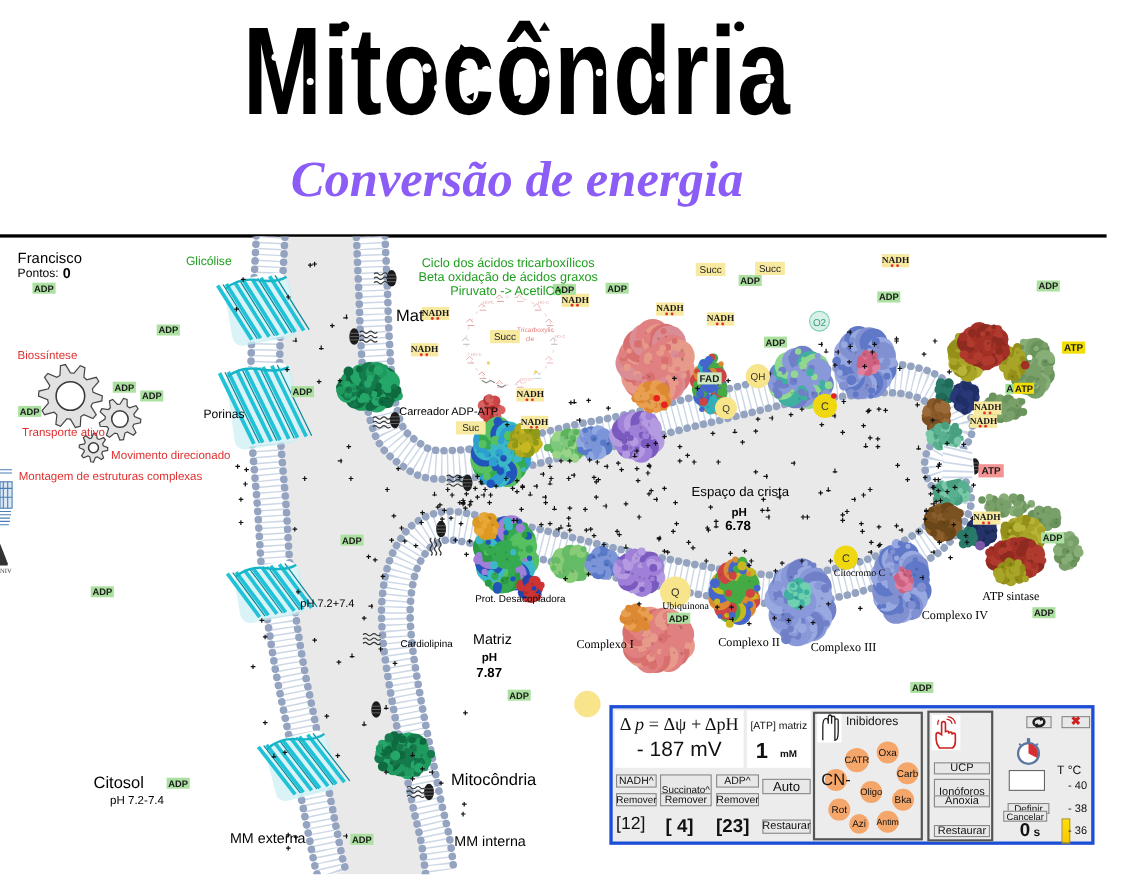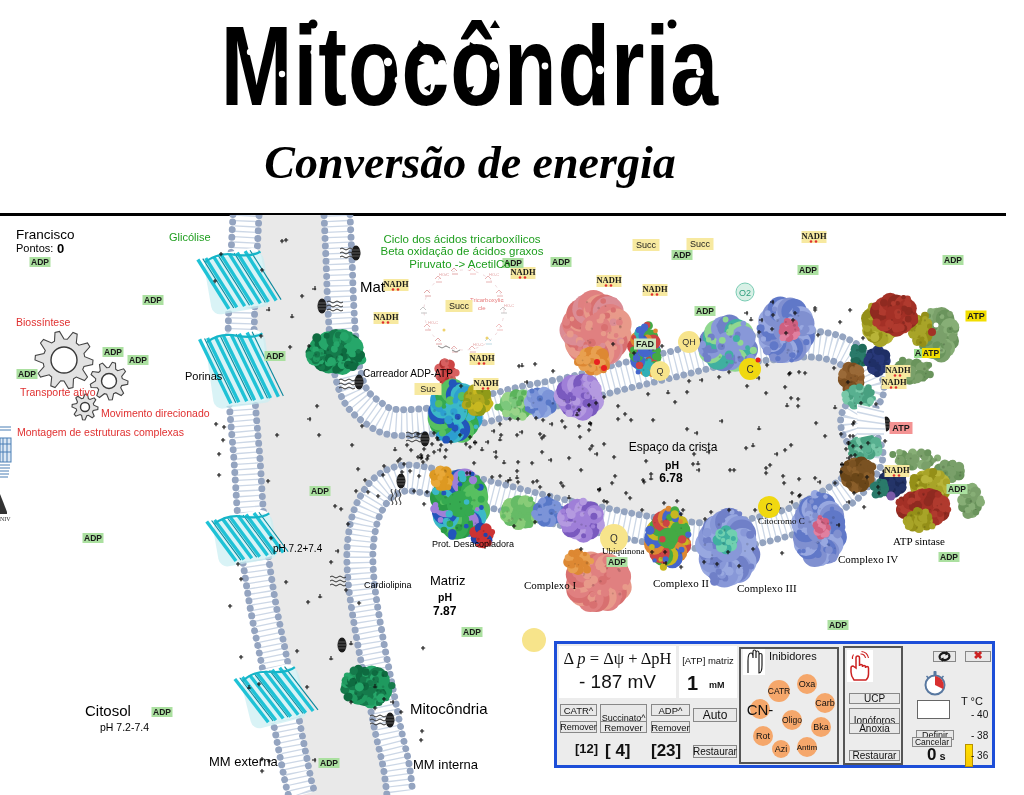--- a/index.html
+++ b/index.html
@@ -1,17 +1,17 @@
 <!DOCTYPE html>
 <html><head><meta charset="utf-8"><style>
 html,body{margin:0;padding:0;width:1024px;height:795px;background:#fff;overflow:hidden}
 body{font-family:"Liberation Sans",sans-serif;position:relative}
 </style></head><body>
 <div style="position:absolute;left:0;top:1px;width:940px;text-align:center;font-size:86px;font-weight:bold;letter-spacing:1px;color:#000;transform:scaleY(1.32);transform-origin:top">Mitocôndria</div>
-<div style="position:absolute;left:0;top:136px;width:940px;text-align:center;font-size:46px;font-weight:bold;font-style:italic;font-family:'Liberation Serif',serif;color:#000000">Conversão de energia</div>
+<div style="position:absolute;left:0;top:136px;width:940px;text-align:center;font-size:46px;font-weight:bold;font-style:italic;font-family:'Liberation Serif',serif;color:#8b5cf6">Conversão de energia</div>
 <div style="position:absolute;left:0;top:213px;width:1006px;height:3px;background:#000"></div>
 <svg width="1024" height="580" viewBox="0 215 1024 580" style="position:absolute;left:0;top:215px">
 <path d="M246.0,215.0L245.7,220.1L245.4,226.6L245.0,234.4L244.5,243.1L244.1,252.5L243.6,262.3L243.1,272.2L242.7,282.0L242.3,291.3L242.0,300.0L241.7,308.2L241.5,316.3L241.3,324.4L241.0,332.4L240.9,340.3L240.8,348.2L240.7,356.2L240.7,364.1L240.8,372.0L241.0,380.0L241.3,388.0L241.8,396.2L242.3,404.3L242.9,412.5L243.6,420.6L244.3,428.7L245.1,436.7L245.8,444.6L246.4,452.4L247.0,460.0L247.5,467.4L248.0,474.6L248.4,481.7L248.8,488.7L249.2,495.6L249.7,502.5L250.2,509.3L250.7,516.2L251.3,523.0L252.0,530.0L252.8,537.0L253.6,544.2L254.6,551.3L255.5,558.5L256.6,565.6L257.6,572.7L258.7,579.7L259.8,586.6L260.9,593.4L262.0,600.0L263.1,606.4L264.2,612.5L265.4,618.4L266.6,624.2L267.8,630.0L269.0,635.8L270.2,641.6L271.4,647.5L272.7,653.6L274.0,660.0L275.3,666.7L276.7,673.7L278.2,680.9L279.6,688.2L281.1,695.6L282.6,703.0L284.0,710.2L285.4,717.1L286.8,723.8L288.0,730.0L289.2,736.0L290.4,741.8L291.5,747.6L292.6,753.1L293.6,758.4L294.6,763.5L295.6,768.2L296.4,772.6L297.3,776.5L298.0,780.0L298.7,783.0L299.2,785.5L299.8,787.5L300.2,789.2L300.6,790.6L301.0,791.8L301.3,792.7L301.6,793.5L301.8,794.3L302.0,795.0L400.0,795.0L400.0,795.0L399.8,793.2L399.5,791.0L399.2,788.4L398.9,785.4L398.5,782.2L398.1,778.8L397.6,775.3L397.1,771.8L396.6,768.3L396.0,765.0L395.4,761.7L394.7,758.4L393.9,755.0L393.1,751.6L392.2,748.1L391.4,744.6L390.5,741.0L389.7,737.4L388.8,733.7L388.0,730.0L387.2,726.2L386.4,722.3L385.6,718.4L384.8,714.4L384.0,710.3L383.2,706.2L382.4,702.2L381.6,698.1L380.8,694.0L380.0,690.0L379.2,686.0L378.4,682.0L377.6,678.0L376.8,674.0L375.9,670.0L375.1,666.0L374.3,662.0L373.5,658.0L372.8,654.0L372.0,650.0L371.2,646.0L370.5,641.8L369.7,637.7L369.0,633.5L368.2,629.4L367.5,625.3L366.8,621.3L366.2,617.4L365.6,613.6L365.0,610.0L364.5,606.6L364.0,603.4L363.5,600.3L363.0,597.3L362.6,594.4L362.2,591.5L361.9,588.7L361.6,585.8L361.3,583.0L361.0,580.0L360.8,577.0L360.5,574.0L360.3,570.9L360.1,567.9L360.0,564.9L359.9,561.9L359.8,558.9L359.8,555.9L359.9,552.9L360.0,550.0L360.2,547.1L360.4,544.1L360.7,541.2L361.0,538.3L361.4,535.4L361.9,532.5L362.3,529.7L362.9,527.1L363.4,524.5L364.0,522.0L364.6,519.7L365.3,517.4L365.9,515.3L366.7,513.2L367.4,511.2L368.2,509.3L369.1,507.5L370.0,505.6L371.0,503.8L372.0,502.0L373.1,500.2L374.2,498.4L375.3,496.7L376.5,494.9L377.8,493.2L379.1,491.6L380.4,490.1L381.9,488.6L383.4,487.3L385.0,486.0L386.7,484.8L388.5,483.7L390.3,482.7L392.3,481.7L394.2,480.8L396.3,480.0L398.4,479.3L400.6,478.8L402.8,478.3L405.0,478.0L407.3,477.8L409.8,477.9L412.3,478.0L414.9,478.3L417.5,478.7L420.1,479.1L422.7,479.6L425.2,480.1L427.7,480.6L430.0,481.0L432.2,481.4L434.2,481.9L436.1,482.3L437.9,482.8L439.7,483.3L441.5,483.8L443.4,484.4L445.4,484.9L447.6,485.5L450.0,486.0L452.6,486.5L455.2,487.1L457.9,487.6L460.8,488.1L463.8,488.7L466.8,489.3L469.9,489.9L473.2,490.5L476.6,491.2L480.0,492.0L483.6,492.8L487.4,493.7L491.3,494.7L495.3,495.7L499.4,496.8L503.5,497.8L507.7,498.9L511.8,499.9L516.0,501.0L520.0,502.0L524.0,503.0L528.0,504.0L532.0,505.1L536.0,506.1L540.0,507.1L544.0,508.1L548.0,509.1L552.0,510.1L556.0,511.1L560.0,512.0L564.0,512.9L568.0,513.7L572.0,514.5L576.0,515.3L580.0,516.1L584.0,516.9L588.0,517.7L592.0,518.4L596.0,519.2L600.0,520.0L604.0,520.8L608.0,521.6L612.0,522.5L616.0,523.3L620.0,524.1L624.0,524.9L628.0,525.7L632.0,526.5L636.0,527.3L640.0,528.0L644.0,528.7L648.0,529.4L652.0,530.1L656.0,530.7L660.0,531.4L664.0,532.0L668.0,532.6L672.0,533.1L676.0,533.6L680.0,534.0L684.0,534.4L688.0,534.8L692.0,535.1L696.0,535.5L700.0,535.8L704.0,536.0L708.0,536.1L712.0,536.2L716.0,536.1L720.0,536.0L724.0,535.8L728.0,535.4L732.0,535.0L736.0,534.5L740.0,533.9L744.0,533.2L748.0,532.5L752.0,531.7L756.0,530.9L760.0,530.0L764.0,529.1L768.0,528.1L772.1,527.1L776.1,526.1L780.1,524.9L784.1,523.7L788.1,522.5L792.1,521.1L796.1,519.6L800.0,518.0L804.0,516.2L808.1,514.2L812.3,512.0L816.5,509.8L820.6,507.4L824.6,505.1L828.4,502.8L832.0,500.7L835.2,498.7L838.0,497.0L840.4,495.5L842.4,494.2L844.0,493.1L845.4,492.1L846.6,491.2L847.7,490.3L848.7,489.4L849.7,488.4L850.8,487.3L852.0,486.0L853.3,484.6L854.6,483.1L855.9,481.5L857.2,479.9L858.5,478.2L859.7,476.5L860.9,474.8L862.0,473.2L863.1,471.5L864.0,470.0L864.9,468.5L865.7,467.1L866.6,465.6L867.3,464.2L868.0,462.8L868.6,461.4L869.1,460.1L869.5,458.7L869.8,457.4L870.0,456.0L870.0,454.7L869.9,453.3L869.7,452.0L869.4,450.6L869.0,449.3L868.5,448.0L868.0,446.7L867.3,445.5L866.7,444.2L866.0,443.0L865.2,441.8L864.3,440.7L863.2,439.6L862.0,438.6L860.9,437.6L859.7,436.5L858.6,435.5L857.6,434.4L856.7,433.2L856.0,432.0L855.4,430.7L854.9,429.4L854.5,428.0L854.1,426.6L853.9,425.1L853.7,423.7L853.6,422.2L853.6,420.8L853.8,419.4L854.0,418.0L854.4,416.7L854.9,415.4L855.6,414.1L856.4,412.8L857.3,411.6L858.2,410.3L859.2,409.0L860.2,407.7L861.1,406.4L862.0,405.0L862.9,403.6L864.0,402.1L865.1,400.7L866.2,399.2L867.3,397.7L868.4,396.2L869.3,394.6L870.1,393.1L870.7,391.5L871.0,390.0L871.1,388.4L871.0,386.8L870.7,385.2L870.2,383.6L869.7,381.9L869.0,380.3L868.3,378.7L867.5,377.1L866.8,375.5L866.0,374.0L865.2,372.5L864.4,371.0L863.6,369.6L862.7,368.1L861.8,366.7L860.8,365.3L859.7,363.9L858.6,362.6L857.3,361.3L856.0,360.0L854.6,358.8L853.1,357.5L851.5,356.3L849.9,355.1L848.1,353.9L846.3,352.8L844.4,351.8L842.4,350.8L840.2,349.8L838.0,349.0L835.7,348.2L833.2,347.5L830.7,346.8L828.1,346.2L825.4,345.6L822.5,345.1L819.6,344.7L816.5,344.4L813.3,344.1L810.0,344.0L806.5,344.0L802.9,344.0L799.2,344.2L795.3,344.5L791.4,344.8L787.3,345.2L783.1,345.6L778.8,346.1L774.5,346.5L770.0,347.0L765.4,347.5L760.6,347.9L755.7,348.4L750.7,348.9L745.6,349.4L740.5,350.0L735.3,350.7L730.2,351.4L725.0,352.1L720.0,353.0L715.0,354.0L710.0,355.0L705.0,356.2L700.0,357.4L695.0,358.6L690.0,359.9L685.0,361.2L680.0,362.5L675.0,363.8L670.0,365.0L665.0,366.2L660.0,367.4L655.0,368.6L650.0,369.8L645.0,370.9L640.0,372.1L635.0,373.3L630.0,374.5L625.0,375.8L620.0,377.0L615.0,378.3L610.0,379.6L605.0,380.9L600.0,382.3L595.0,383.6L590.0,385.0L585.0,386.3L580.0,387.6L575.0,388.8L570.0,390.0L565.0,391.1L560.0,392.1L555.0,393.1L550.0,394.1L545.0,395.0L540.0,395.9L535.0,396.9L530.0,397.9L525.0,398.9L520.0,400.0L515.0,401.2L509.8,402.5L504.7,403.8L499.5,405.2L494.4,406.6L489.3,408.0L484.3,409.4L479.4,410.7L474.6,411.9L470.0,413.0L465.6,414.0L461.3,415.0L457.2,416.0L453.2,416.9L449.2,417.8L445.4,418.5L441.5,419.3L437.7,419.9L433.9,420.5L430.0,421.0L426.0,421.4L422.0,421.8L417.9,422.2L413.8,422.4L409.8,422.6L405.8,422.7L402.0,422.7L398.4,422.6L395.1,422.4L392.0,422.0L389.2,421.5L386.8,420.8L384.5,419.9L382.5,419.0L380.6,417.9L378.8,416.8L377.1,415.6L375.4,414.4L373.7,413.2L372.0,412.0L370.3,410.8L368.6,409.6L366.9,408.3L365.3,407.0L363.8,405.6L362.3,404.2L360.8,402.8L359.5,401.2L358.2,399.7L357.0,398.0L355.9,396.3L354.9,394.5L354.0,392.7L353.2,390.8L352.4,388.9L351.6,386.9L351.0,384.8L350.3,382.6L349.6,380.4L349.0,378.0L348.4,375.6L347.8,373.1L347.2,370.6L346.7,368.0L346.2,365.2L345.7,362.4L345.3,359.5L344.8,356.5L344.4,353.3L344.0,350.0L343.6,346.5L343.3,342.9L342.9,339.2L342.6,335.3L342.3,331.4L342.0,327.3L341.8,323.1L341.5,318.8L341.3,314.5L341.0,310.0L340.8,305.4L340.5,300.6L340.3,295.6L340.1,290.5L339.9,285.3L339.8,280.1L339.6,274.9L339.4,269.8L339.2,264.8L339.0,260.0L338.8,255.1L338.6,250.0L338.3,244.7L338.1,239.5L337.9,234.4L337.7,229.5L337.5,225.0L337.3,221.0L337.1,217.7L337.0,215.0L246.0,215.0Z" fill="#e9e9e9"></path>
 <path d="M246.0,215.0L245.7,220.1L245.4,226.6L245.0,234.4L244.5,243.1L244.1,252.5L243.6,262.3L243.1,272.2L242.7,282.0L242.3,291.3L242.0,300.0L241.7,308.2L241.5,316.3L241.3,324.4L241.0,332.4L240.9,340.3L240.8,348.2L240.7,356.2L240.7,364.1L240.8,372.0L241.0,380.0L241.3,388.0L241.8,396.2L242.3,404.3L242.9,412.5L243.6,420.6L244.3,428.7L245.1,436.7L245.8,444.6L246.4,452.4L247.0,460.0L247.5,467.4L248.0,474.6L248.4,481.7L248.8,488.7L249.2,495.6L249.7,502.5L250.2,509.3L250.7,516.2L251.3,523.0L252.0,530.0L252.8,537.0L253.6,544.2L254.6,551.3L255.5,558.5L256.6,565.6L257.6,572.7L258.7,579.7L259.8,586.6L260.9,593.4L262.0,600.0L263.1,606.4L264.2,612.5L265.4,618.4L266.6,624.2L267.8,630.0L269.0,635.8L270.2,641.6L271.4,647.5L272.7,653.6L274.0,660.0L275.3,666.7L276.7,673.7L278.2,680.9L279.6,688.2L281.1,695.6L282.6,703.0L284.0,710.2L285.4,717.1L286.8,723.8L288.0,730.0L289.2,736.0L290.4,741.8L291.5,747.6L292.6,753.1L293.6,758.4L294.6,763.5L295.6,768.2L296.4,772.6L297.3,776.5L298.0,780.0L298.7,783.0L299.2,785.5L299.8,787.5L300.2,789.2L300.6,790.6L301.0,791.8L301.3,792.7L301.6,793.5L301.8,794.3L302.0,795.0" fill="none" stroke="#ffffff" stroke-width="28"></path>
     <path d="M246.0,215.0L245.7,220.1L245.4,226.6L245.0,234.4L244.5,243.1L244.1,252.5L243.6,262.3L243.1,272.2L242.7,282.0L242.3,291.3L242.0,300.0L241.7,308.2L241.5,316.3L241.3,324.4L241.0,332.4L240.9,340.3L240.8,348.2L240.7,356.2L240.7,364.1L240.8,372.0L241.0,380.0L241.3,388.0L241.8,396.2L242.3,404.3L242.9,412.5L243.6,420.6L244.3,428.7L245.1,436.7L245.8,444.6L246.4,452.4L247.0,460.0L247.5,467.4L248.0,474.6L248.4,481.7L248.8,488.7L249.2,495.6L249.7,502.5L250.2,509.3L250.7,516.2L251.3,523.0L252.0,530.0L252.8,537.0L253.6,544.2L254.6,551.3L255.5,558.5L256.6,565.6L257.6,572.7L258.7,579.7L259.8,586.6L260.9,593.4L262.0,600.0L263.1,606.4L264.2,612.5L265.4,618.4L266.6,624.2L267.8,630.0L269.0,635.8L270.2,641.6L271.4,647.5L272.7,653.6L274.0,660.0L275.3,666.7L276.7,673.7L278.2,680.9L279.6,688.2L281.1,695.6L282.6,703.0L284.0,710.2L285.4,717.1L286.8,723.8L288.0,730.0L289.2,736.0L290.4,741.8L291.5,747.6L292.6,753.1L293.6,758.4L294.6,763.5L295.6,768.2L296.4,772.6L297.3,776.5L298.0,780.0L298.7,783.0L299.2,785.5L299.8,787.5L300.2,789.2L300.6,790.6L301.0,791.8L301.3,792.7L301.6,793.5L301.8,794.3L302.0,795.0" fill="none" stroke="#ccd7e6" stroke-width="22" stroke-dasharray="1.3 4.1"></path>
     <path d="M233.0,214.4L232.8,219.4L232.4,226.0L232.0,233.7L231.6,242.4L231.1,251.8L230.6,261.6L230.1,271.6L229.7,281.4L229.3,290.8L229.0,299.6L228.8,307.8L228.5,315.9L228.3,324.0L228.1,332.0L227.9,340.1L227.8,348.1L227.7,356.1L227.7,364.2L227.8,372.3L228.0,380.4L228.3,388.7L228.8,397.0L229.4,405.2L230.0,413.5L230.7,421.7L231.4,429.9L232.1,437.9L232.8,445.8L233.5,453.5L234.0,461.0L234.5,468.3L235.0,475.5L235.4,482.5L235.9,489.5L236.3,496.4L236.7,503.3L237.2,510.3L237.7,517.2L238.4,524.3L239.1,531.4L239.9,538.5L240.7,545.8L241.7,553.0L242.7,560.3L243.7,567.5L244.8,574.7L245.9,581.7L247.0,588.7L248.1,595.5L249.2,602.2L250.3,608.7L251.5,614.9L252.6,620.9L253.8,626.8L255.0,632.7L256.2,638.4L257.5,644.3L258.7,650.2L260.0,656.3L261.3,662.6L262.6,669.2L264.0,676.2L265.4,683.4L266.9,690.8L268.4,698.2L269.8,705.5L271.3,712.7L272.7,719.7L274.0,726.3L275.3,732.5L276.4,738.5L277.6,744.4L278.7,750.1L279.8,755.6L280.9,761.0L281.9,766.0L282.8,770.8L283.7,775.2L284.5,779.2L285.3,782.7L286.0,785.9L286.6,788.5L287.2,790.8L287.7,792.7L288.2,794.3L288.6,795.7L288.9,796.7L289.2,797.5L289.3,798.0L289.5,798.6" fill="none" stroke="#94a4c0" stroke-width="6.9" stroke-dasharray="0.1 7.5" stroke-linecap="round"></path>
     <path d="M259.0,215.6L258.7,220.7L258.4,227.3L258.0,235.1L257.5,243.8L257.0,253.2L256.6,262.9L256.1,272.8L255.7,282.5L255.3,291.8L255.0,300.4L254.7,308.6L254.5,316.7L254.3,324.7L254.0,332.7L253.9,340.6L253.8,348.4L253.7,356.2L253.7,364.0L253.8,371.8L254.0,379.6L254.3,387.4L254.7,395.4L255.3,403.4L255.9,411.4L256.6,419.5L257.3,427.6L258.0,435.6L258.7,443.5L259.4,451.4L260.0,459.0L260.5,466.5L261.0,473.8L261.4,481.0L261.8,487.9L262.2,494.8L262.7,501.6L263.1,508.4L263.7,515.1L264.2,521.8L264.9,528.6L265.7,535.5L266.5,542.5L267.5,549.6L268.4,556.7L269.4,563.8L270.5,570.8L271.5,577.7L272.6,584.6L273.7,591.3L274.8,597.8L275.9,604.1L277.0,610.1L278.1,615.9L279.3,621.6L280.5,627.3L281.7,633.1L282.9,638.9L284.2,644.9L285.4,651.0L286.7,657.4L288.1,664.1L289.5,671.1L290.9,678.3L292.4,685.7L293.9,693.1L295.3,700.4L296.8,707.6L298.2,714.6L299.5,721.2L300.7,727.5L301.9,733.4L303.1,739.3L304.2,745.1L305.3,750.6L306.4,755.9L307.4,760.9L308.3,765.6L309.2,770.0L310.0,773.9L310.7,777.3L311.3,780.1L311.9,782.4L312.3,784.3L312.7,785.8L313.1,786.9L313.4,787.8L313.6,788.7L313.9,789.5L314.2,790.5L314.5,791.4" fill="none" stroke="#94a4c0" stroke-width="6.9" stroke-dasharray="0.1 7.5" stroke-linecap="round"></path>
 <path d="M337.0,215.0L337.1,217.7L337.3,221.0L337.5,225.0L337.7,229.5L337.9,234.4L338.1,239.5L338.3,244.7L338.6,250.0L338.8,255.1L339.0,260.0L339.2,264.8L339.4,269.8L339.6,274.9L339.8,280.1L339.9,285.3L340.1,290.5L340.3,295.6L340.5,300.6L340.8,305.4L341.0,310.0L341.3,314.5L341.5,318.8L341.8,323.1L342.0,327.3L342.3,331.4L342.6,335.3L342.9,339.2L343.3,342.9L343.6,346.5L344.0,350.0L344.4,353.3L344.8,356.5L345.3,359.5L345.7,362.4L346.2,365.2L346.7,368.0L347.2,370.6L347.8,373.1L348.4,375.6L349.0,378.0L349.6,380.4L350.3,382.6L351.0,384.8L351.6,386.9L352.4,388.9L353.2,390.8L354.0,392.7L354.9,394.5L355.9,396.3L357.0,398.0L358.2,399.7L359.5,401.2L360.8,402.8L362.3,404.2L363.8,405.6L365.3,407.0L366.9,408.3L368.6,409.6L370.3,410.8L372.0,412.0L373.7,413.2L375.4,414.4L377.1,415.6L378.8,416.8L380.6,417.9L382.5,419.0L384.5,419.9L386.8,420.8L389.2,421.5L392.0,422.0L395.1,422.4L398.4,422.6L402.0,422.7L405.8,422.7L409.8,422.6L413.8,422.4L417.9,422.2L422.0,421.8L426.0,421.4L430.0,421.0L433.9,420.5L437.7,419.9L441.5,419.3L445.4,418.5L449.2,417.8L453.2,416.9L457.2,416.0L461.3,415.0L465.6,414.0L470.0,413.0L474.6,411.9L479.4,410.7L484.3,409.4L489.3,408.0L494.4,406.6L499.5,405.2L504.7,403.8L509.8,402.5L515.0,401.2L520.0,400.0L525.0,398.9L530.0,397.9L535.0,396.9L540.0,395.9L545.0,395.0L550.0,394.1L555.0,393.1L560.0,392.1L565.0,391.1L570.0,390.0L575.0,388.8L580.0,387.6L585.0,386.3L590.0,385.0L595.0,383.6L600.0,382.3L605.0,380.9L610.0,379.6L615.0,378.3L620.0,377.0L625.0,375.8L630.0,374.5L635.0,373.3L640.0,372.1L645.0,370.9L650.0,369.8L655.0,368.6L660.0,367.4L665.0,366.2L670.0,365.0L675.0,363.8L680.0,362.5L685.0,361.2L690.0,359.9L695.0,358.6L700.0,357.4L705.0,356.2L710.0,355.0L715.0,354.0L720.0,353.0L725.0,352.1L730.2,351.4L735.3,350.7L740.5,350.0L745.6,349.4L750.7,348.9L755.7,348.4L760.6,347.9L765.4,347.5L770.0,347.0L774.5,346.5L778.8,346.1L783.1,345.6L787.3,345.2L791.4,344.8L795.3,344.5L799.2,344.2L802.9,344.0L806.5,344.0L810.0,344.0L813.3,344.1L816.5,344.4L819.6,344.7L822.5,345.1L825.4,345.6L828.1,346.2L830.7,346.8L833.2,347.5L835.7,348.2L838.0,349.0L840.2,349.8L842.4,350.8L844.4,351.8L846.3,352.8L848.1,353.9L849.9,355.1L851.5,356.3L853.1,357.5L854.6,358.8L856.0,360.0L857.3,361.3L858.6,362.6L859.7,363.9L860.8,365.3L861.8,366.7L862.7,368.1L863.6,369.6L864.4,371.0L865.2,372.5L866.0,374.0L866.8,375.5L867.5,377.1L868.3,378.7L869.0,380.3L869.7,381.9L870.2,383.6L870.7,385.2L871.0,386.8L871.1,388.4L871.0,390.0L870.7,391.5L870.1,393.1L869.3,394.6L868.4,396.2L867.3,397.7L866.2,399.2L865.1,400.7L864.0,402.1L862.9,403.6L862.0,405.0L861.1,406.4L860.2,407.7L859.2,409.0L858.2,410.3L857.3,411.6L856.4,412.8L855.6,414.1L854.9,415.4L854.4,416.7L854.0,418.0L853.8,419.4L853.6,420.8L853.6,422.2L853.7,423.7L853.9,425.1L854.1,426.6L854.5,428.0L854.9,429.4L855.4,430.7L856.0,432.0L856.7,433.2L857.6,434.4L858.6,435.5L859.7,436.5L860.9,437.6L862.0,438.6L863.2,439.6L864.3,440.7L865.2,441.8L866.0,443.0L866.7,444.2L867.3,445.5L868.0,446.7L868.5,448.0L869.0,449.3L869.4,450.6L869.7,452.0L869.9,453.3L870.0,454.7L870.0,456.0L869.8,457.4L869.5,458.7L869.1,460.1L868.6,461.4L868.0,462.8L867.3,464.2L866.6,465.6L865.7,467.1L864.9,468.5L864.0,470.0L863.1,471.5L862.0,473.2L860.9,474.8L859.7,476.5L858.5,478.2L857.2,479.9L855.9,481.5L854.6,483.1L853.3,484.6L852.0,486.0L850.8,487.3L849.7,488.4L848.7,489.4L847.7,490.3L846.6,491.2L845.4,492.1L844.0,493.1L842.4,494.2L840.4,495.5L838.0,497.0L835.2,498.7L832.0,500.7L828.4,502.8L824.6,505.1L820.6,507.4L816.5,509.8L812.3,512.0L808.1,514.2L804.0,516.2L800.0,518.0L796.1,519.6L792.1,521.1L788.1,522.5L784.1,523.7L780.1,524.9L776.1,526.1L772.1,527.1L768.0,528.1L764.0,529.1L760.0,530.0L756.0,530.9L752.0,531.7L748.0,532.5L744.0,533.2L740.0,533.9L736.0,534.5L732.0,535.0L728.0,535.4L724.0,535.8L720.0,536.0L716.0,536.1L712.0,536.2L708.0,536.1L704.0,536.0L700.0,535.8L696.0,535.5L692.0,535.1L688.0,534.8L684.0,534.4L680.0,534.0L676.0,533.6L672.0,533.1L668.0,532.6L664.0,532.0L660.0,531.4L656.0,530.7L652.0,530.1L648.0,529.4L644.0,528.7L640.0,528.0L636.0,527.3L632.0,526.5L628.0,525.7L624.0,524.9L620.0,524.1L616.0,523.3L612.0,522.5L608.0,521.6L604.0,520.8L600.0,520.0L596.0,519.2L592.0,518.4L588.0,517.7L584.0,516.9L580.0,516.1L576.0,515.3L572.0,514.5L568.0,513.7L564.0,512.9L560.0,512.0L556.0,511.1L552.0,510.1L548.0,509.1L544.0,508.1L540.0,507.1L536.0,506.1L532.0,505.1L528.0,504.0L524.0,503.0L520.0,502.0L516.0,501.0L511.8,499.9L507.7,498.9L503.5,497.8L499.4,496.8L495.3,495.7L491.3,494.7L487.4,493.7L483.6,492.8L480.0,492.0L476.6,491.2L473.2,490.5L469.9,489.9L466.8,489.3L463.8,488.7L460.8,488.1L457.9,487.6L455.2,487.1L452.6,486.5L450.0,486.0L447.6,485.5L445.4,484.9L443.4,484.4L441.5,483.8L439.7,483.3L437.9,482.8L436.1,482.3L434.2,481.9L432.2,481.4L430.0,481.0L427.7,480.6L425.2,480.1L422.7,479.6L420.1,479.1L417.5,478.7L414.9,478.3L412.3,478.0L409.8,477.9L407.3,477.8L405.0,478.0L402.8,478.3L400.6,478.8L398.4,479.3L396.3,480.0L394.2,480.8L392.3,481.7L390.3,482.7L388.5,483.7L386.7,484.8L385.0,486.0L383.4,487.3L381.9,488.6L380.4,490.1L379.1,491.6L377.8,493.2L376.5,494.9L375.3,496.7L374.2,498.4L373.1,500.2L372.0,502.0L371.0,503.8L370.0,505.6L369.1,507.5L368.2,509.3L367.4,511.2L366.7,513.2L365.9,515.3L365.3,517.4L364.6,519.7L364.0,522.0L363.4,524.5L362.9,527.1L362.3,529.7L361.9,532.5L361.4,535.4L361.0,538.3L360.7,541.2L360.4,544.1L360.2,547.1L360.0,550.0L359.9,552.9L359.8,555.9L359.8,558.9L359.9,561.9L360.0,564.9L360.1,567.9L360.3,570.9L360.5,574.0L360.8,577.0L361.0,580.0L361.3,583.0L361.6,585.8L361.9,588.7L362.2,591.5L362.6,594.4L363.0,597.3L363.5,600.3L364.0,603.4L364.5,606.6L365.0,610.0L365.6,613.6L366.2,617.4L366.8,621.3L367.5,625.3L368.2,629.4L369.0,633.5L369.7,637.7L370.5,641.8L371.2,646.0L372.0,650.0L372.8,654.0L373.5,658.0L374.3,662.0L375.1,666.0L375.9,670.0L376.8,674.0L377.6,678.0L378.4,682.0L379.2,686.0L380.0,690.0L380.8,694.0L381.6,698.1L382.4,702.2L383.2,706.2L384.0,710.3L384.8,714.4L385.6,718.4L386.4,722.3L387.2,726.2L388.0,730.0L388.8,733.7L389.7,737.4L390.5,741.0L391.4,744.6L392.2,748.1L393.1,751.6L393.9,755.0L394.7,758.4L395.4,761.7L396.0,765.0L396.6,768.3L397.1,771.8L397.6,775.3L398.1,778.8L398.5,782.2L398.9,785.4L399.2,788.4L399.5,791.0L399.8,793.2L400.0,795.0" fill="none" stroke="#ffffff" stroke-width="28"></path>
     <path d="M337.0,215.0L337.1,217.7L337.3,221.0L337.5,225.0L337.7,229.5L337.9,234.4L338.1,239.5L338.3,244.7L338.6,250.0L338.8,255.1L339.0,260.0L339.2,264.8L339.4,269.8L339.6,274.9L339.8,280.1L339.9,285.3L340.1,290.5L340.3,295.6L340.5,300.6L340.8,305.4L341.0,310.0L341.3,314.5L341.5,318.8L341.8,323.1L342.0,327.3L342.3,331.4L342.6,335.3L342.9,339.2L343.3,342.9L343.6,346.5L344.0,350.0L344.4,353.3L344.8,356.5L345.3,359.5L345.7,362.4L346.2,365.2L346.7,368.0L347.2,370.6L347.8,373.1L348.4,375.6L349.0,378.0L349.6,380.4L350.3,382.6L351.0,384.8L351.6,386.9L352.4,388.9L353.2,390.8L354.0,392.7L354.9,394.5L355.9,396.3L357.0,398.0L358.2,399.7L359.5,401.2L360.8,402.8L362.3,404.2L363.8,405.6L365.3,407.0L366.9,408.3L368.6,409.6L370.3,410.8L372.0,412.0L373.7,413.2L375.4,414.4L377.1,415.6L378.8,416.8L380.6,417.9L382.5,419.0L384.5,419.9L386.8,420.8L389.2,421.5L392.0,422.0L395.1,422.4L398.4,422.6L402.0,422.7L405.8,422.7L409.8,422.6L413.8,422.4L417.9,422.2L422.0,421.8L426.0,421.4L430.0,421.0L433.9,420.5L437.7,419.9L441.5,419.3L445.4,418.5L449.2,417.8L453.2,416.9L457.2,416.0L461.3,415.0L465.6,414.0L470.0,413.0L474.6,411.9L479.4,410.7L484.3,409.4L489.3,408.0L494.4,406.6L499.5,405.2L504.7,403.8L509.8,402.5L515.0,401.2L520.0,400.0L525.0,398.9L530.0,397.9L535.0,396.9L540.0,395.9L545.0,395.0L550.0,394.1L555.0,393.1L560.0,392.1L565.0,391.1L570.0,390.0L575.0,388.8L580.0,387.6L585.0,386.3L590.0,385.0L595.0,383.6L600.0,382.3L605.0,380.9L610.0,379.6L615.0,378.3L620.0,377.0L625.0,375.8L630.0,374.5L635.0,373.3L640.0,372.1L645.0,370.9L650.0,369.8L655.0,368.6L660.0,367.4L665.0,366.2L670.0,365.0L675.0,363.8L680.0,362.5L685.0,361.2L690.0,359.9L695.0,358.6L700.0,357.4L705.0,356.2L710.0,355.0L715.0,354.0L720.0,353.0L725.0,352.1L730.2,351.4L735.3,350.7L740.5,350.0L745.6,349.4L750.7,348.9L755.7,348.4L760.6,347.9L765.4,347.5L770.0,347.0L774.5,346.5L778.8,346.1L783.1,345.6L787.3,345.2L791.4,344.8L795.3,344.5L799.2,344.2L802.9,344.0L806.5,344.0L810.0,344.0L813.3,344.1L816.5,344.4L819.6,344.7L822.5,345.1L825.4,345.6L828.1,346.2L830.7,346.8L833.2,347.5L835.7,348.2L838.0,349.0L840.2,349.8L842.4,350.8L844.4,351.8L846.3,352.8L848.1,353.9L849.9,355.1L851.5,356.3L853.1,357.5L854.6,358.8L856.0,360.0L857.3,361.3L858.6,362.6L859.7,363.9L860.8,365.3L861.8,366.7L862.7,368.1L863.6,369.6L864.4,371.0L865.2,372.5L866.0,374.0L866.8,375.5L867.5,377.1L868.3,378.7L869.0,380.3L869.7,381.9L870.2,383.6L870.7,385.2L871.0,386.8L871.1,388.4L871.0,390.0L870.7,391.5L870.1,393.1L869.3,394.6L868.4,396.2L867.3,397.7L866.2,399.2L865.1,400.7L864.0,402.1L862.9,403.6L862.0,405.0L861.1,406.4L860.2,407.7L859.2,409.0L858.2,410.3L857.3,411.6L856.4,412.8L855.6,414.1L854.9,415.4L854.4,416.7L854.0,418.0L853.8,419.4L853.6,420.8L853.6,422.2L853.7,423.7L853.9,425.1L854.1,426.6L854.5,428.0L854.9,429.4L855.4,430.7L856.0,432.0L856.7,433.2L857.6,434.4L858.6,435.5L859.7,436.5L860.9,437.6L862.0,438.6L863.2,439.6L864.3,440.7L865.2,441.8L866.0,443.0L866.7,444.2L867.3,445.5L868.0,446.7L868.5,448.0L869.0,449.3L869.4,450.6L869.7,452.0L869.9,453.3L870.0,454.7L870.0,456.0L869.8,457.4L869.5,458.7L869.1,460.1L868.6,461.4L868.0,462.8L867.3,464.2L866.6,465.6L865.7,467.1L864.9,468.5L864.0,470.0L863.1,471.5L862.0,473.2L860.9,474.8L859.7,476.5L858.5,478.2L857.2,479.9L855.9,481.5L854.6,483.1L853.3,484.6L852.0,486.0L850.8,487.3L849.7,488.4L848.7,489.4L847.7,490.3L846.6,491.2L845.4,492.1L844.0,493.1L842.4,494.2L840.4,495.5L838.0,497.0L835.2,498.7L832.0,500.7L828.4,502.8L824.6,505.1L820.6,507.4L816.5,509.8L812.3,512.0L808.1,514.2L804.0,516.2L800.0,518.0L796.1,519.6L792.1,521.1L788.1,522.5L784.1,523.7L780.1,524.9L776.1,526.1L772.1,527.1L768.0,528.1L764.0,529.1L760.0,530.0L756.0,530.9L752.0,531.7L748.0,532.5L744.0,533.2L740.0,533.9L736.0,534.5L732.0,535.0L728.0,535.4L724.0,535.8L720.0,536.0L716.0,536.1L712.0,536.2L708.0,536.1L704.0,536.0L700.0,535.8L696.0,535.5L692.0,535.1L688.0,534.8L684.0,534.4L680.0,534.0L676.0,533.6L672.0,533.1L668.0,532.6L664.0,532.0L660.0,531.4L656.0,530.7L652.0,530.1L648.0,529.4L644.0,528.7L640.0,528.0L636.0,527.3L632.0,526.5L628.0,525.7L624.0,524.9L620.0,524.1L616.0,523.3L612.0,522.5L608.0,521.6L604.0,520.8L600.0,520.0L596.0,519.2L592.0,518.4L588.0,517.7L584.0,516.9L580.0,516.1L576.0,515.3L572.0,514.5L568.0,513.7L564.0,512.9L560.0,512.0L556.0,511.1L552.0,510.1L548.0,509.1L544.0,508.1L540.0,507.1L536.0,506.1L532.0,505.1L528.0,504.0L524.0,503.0L520.0,502.0L516.0,501.0L511.8,499.9L507.7,498.9L503.5,497.8L499.4,496.8L495.3,495.7L491.3,494.7L487.4,493.7L483.6,492.8L480.0,492.0L476.6,491.2L473.2,490.5L469.9,489.9L466.8,489.3L463.8,488.7L460.8,488.1L457.9,487.6L455.2,487.1L452.6,486.5L450.0,486.0L447.6,485.5L445.4,484.9L443.4,484.4L441.5,483.8L439.7,483.3L437.9,482.8L436.1,482.3L434.2,481.9L432.2,481.4L430.0,481.0L427.7,480.6L425.2,480.1L422.7,479.6L420.1,479.1L417.5,478.7L414.9,478.3L412.3,478.0L409.8,477.9L407.3,477.8L405.0,478.0L402.8,478.3L400.6,478.8L398.4,479.3L396.3,480.0L394.2,480.8L392.3,481.7L390.3,482.7L388.5,483.7L386.7,484.8L385.0,486.0L383.4,487.3L381.9,488.6L380.4,490.1L379.1,491.6L377.8,493.2L376.5,494.9L375.3,496.7L374.2,498.4L373.1,500.2L372.0,502.0L371.0,503.8L370.0,505.6L369.1,507.5L368.2,509.3L367.4,511.2L366.7,513.2L365.9,515.3L365.3,517.4L364.6,519.7L364.0,522.0L363.4,524.5L362.9,527.1L362.3,529.7L361.9,532.5L361.4,535.4L361.0,538.3L360.7,541.2L360.4,544.1L360.2,547.1L360.0,550.0L359.9,552.9L359.8,555.9L359.8,558.9L359.9,561.9L360.0,564.9L360.1,567.9L360.3,570.9L360.5,574.0L360.8,577.0L361.0,580.0L361.3,583.0L361.6,585.8L361.9,588.7L362.2,591.5L362.6,594.4L363.0,597.3L363.5,600.3L364.0,603.4L364.5,606.6L365.0,610.0L365.6,613.6L366.2,617.4L366.8,621.3L367.5,625.3L368.2,629.4L369.0,633.5L369.7,637.7L370.5,641.8L371.2,646.0L372.0,650.0L372.8,654.0L373.5,658.0L374.3,662.0L375.1,666.0L375.9,670.0L376.8,674.0L377.6,678.0L378.4,682.0L379.2,686.0L380.0,690.0L380.8,694.0L381.6,698.1L382.4,702.2L383.2,706.2L384.0,710.3L384.8,714.4L385.6,718.4L386.4,722.3L387.2,726.2L388.0,730.0L388.8,733.7L389.7,737.4L390.5,741.0L391.4,744.6L392.2,748.1L393.1,751.6L393.9,755.0L394.7,758.4L395.4,761.7L396.0,765.0L396.6,768.3L397.1,771.8L397.6,775.3L398.1,778.8L398.5,782.2L398.9,785.4L399.2,788.4L399.5,791.0L399.8,793.2L400.0,795.0" fill="none" stroke="#ccd7e6" stroke-width="22" stroke-dasharray="1.3 4.1"></path>
     <path d="M324.0,215.6L324.1,218.2L324.3,221.6L324.5,225.6L324.7,230.1L324.9,235.0L325.1,240.1L325.3,245.3L325.6,250.5L325.8,255.7L326.0,260.5L326.2,265.3L326.4,270.3L326.6,275.4L326.8,280.6L326.9,285.8L327.1,291.0L327.3,296.1L327.5,301.1L327.8,306.0L328.0,310.7L328.3,315.2L328.5,319.6L328.8,323.9L329.1,328.2L329.3,332.3L329.6,336.4L330.0,340.3L330.3,344.2L330.7,347.9L331.1,351.5L331.5,355.0L331.9,358.3L332.4,361.5L332.9,364.5L333.4,367.5L333.9,370.4L334.5,373.3L335.1,376.0L335.8,378.7L336.4,381.4L337.1,383.9L337.8,386.3L338.6,388.7L339.4,391.1L340.2,393.5L341.2,395.9L342.2,398.3L343.4,400.6L344.8,403.0L346.2,405.3L347.8,407.5L349.6,409.7L351.3,411.6L353.2,413.5L355.0,415.3L356.9,416.9L358.9,418.5L360.8,420.0L362.7,421.4L364.5,422.6L366.1,423.8L367.8,425.0L369.6,426.3L371.6,427.7L374.0,429.1L376.6,430.6L379.5,431.9L382.8,433.1L386.3,434.1L390.0,434.8L393.8,435.3L397.8,435.6L401.8,435.7L406.0,435.7L410.2,435.6L414.5,435.4L418.8,435.1L423.1,434.8L427.4,434.4L431.5,433.9L435.7,433.4L439.8,432.8L443.8,432.1L447.9,431.3L451.9,430.5L456.0,429.6L460.1,428.7L464.3,427.7L468.6,426.7L473.0,425.6L477.7,424.5L482.6,423.3L487.6,421.9L492.7,420.6L497.8,419.2L502.9,417.8L508.0,416.4L513.1,415.1L518.0,413.8L522.9,412.7L527.7,411.6L532.6,410.6L537.5,409.6L542.4,408.7L547.4,407.8L552.4,406.8L557.5,405.9L562.6,404.9L567.7,403.8L572.9,402.7L578.1,401.5L583.2,400.2L588.3,398.9L593.3,397.5L598.4,396.2L603.4,394.8L608.4,393.5L613.3,392.2L618.3,390.9L623.2,389.6L628.1,388.4L633.1,387.2L638.0,386.0L643.0,384.8L648.0,383.6L653.0,382.4L658.0,381.2L663.0,380.0L668.0,378.8L673.1,377.6L678.1,376.4L683.2,375.1L688.3,373.8L693.3,372.5L698.2,371.2L703.1,370.0L708.0,368.8L712.8,367.7L717.6,366.7L722.3,365.8L727.1,365.0L732.0,364.2L737.0,363.6L742.0,362.9L747.0,362.4L752.1,361.8L757.0,361.3L761.9,360.9L766.7,360.4L771.3,359.9L775.8,359.5L780.2,359.0L784.5,358.6L788.6,358.1L792.5,357.8L796.3,357.4L799.9,357.2L803.4,357.0L806.6,357.0L809.6,357.0L812.6,357.1L815.3,357.3L818.0,357.6L820.5,358.0L823.0,358.4L825.3,358.9L827.5,359.4L829.7,360.0L831.7,360.6L833.7,361.3L835.4,361.9L836.9,362.6L838.4,363.3L839.8,364.1L841.1,364.9L842.4,365.8L843.7,366.7L844.9,367.7L846.2,368.7L847.3,369.6L848.2,370.5L849.0,371.3L849.7,372.2L850.4,373.1L851.1,374.0L851.7,375.0L852.4,376.1L853.1,377.3L853.7,378.5L854.4,379.9L855.1,381.3L855.9,382.8L856.5,384.1L857.1,385.4L857.5,386.5L857.8,387.4L858.0,388.0L858.1,388.4L858.1,388.5L858.1,388.2L858.2,387.8L858.2,387.8L858.0,388.3L857.5,389.1L856.7,390.1L855.8,391.4L854.7,392.8L853.5,394.4L852.2,396.2L851.1,397.9L850.3,399.1L849.6,400.1L848.8,401.2L847.8,402.5L846.8,404.0L845.6,405.6L844.4,407.5L843.2,409.7L842.2,412.3L841.3,415.0L840.9,417.7L840.6,420.1L840.6,422.5L840.7,424.8L841.0,427.1L841.4,429.3L842.0,431.5L842.6,433.6L843.4,435.6L844.4,437.9L845.9,440.5L847.7,442.8L849.3,444.6L850.9,446.1L852.2,447.3L853.3,448.3L854.2,449.0L854.7,449.5L854.9,449.7L855.0,449.9L855.3,450.5L855.7,451.3L856.1,452.1L856.5,452.9L856.7,453.5L856.9,454.1L857.0,454.5L857.0,454.8L857.0,455.0L857.0,455.0L857.0,455.2L857.0,455.4L856.8,455.9L856.6,456.5L856.2,457.3L855.8,458.3L855.2,459.4L854.5,460.6L853.7,461.9L852.9,463.3L852.1,464.6L851.2,466.0L850.2,467.5L849.1,469.0L848.1,470.4L846.9,471.9L845.8,473.3L844.7,474.7L843.7,475.9L842.6,477.1L841.5,478.2L840.5,479.2L839.7,479.9L839.1,480.5L838.4,481.1L837.7,481.7L836.6,482.4L835.2,483.4L833.4,484.5L831.2,485.9L828.4,487.7L825.2,489.6L821.7,491.7L818.0,493.9L814.2,496.2L810.2,498.4L806.2,500.6L802.3,502.6L798.5,504.4L794.9,506.0L791.4,507.5L787.7,508.8L784.0,510.1L780.3,511.3L776.5,512.4L772.7,513.5L768.8,514.5L765.0,515.5L761.1,516.4L757.2,517.3L753.3,518.2L749.4,519.0L745.6,519.7L741.8,520.4L738.0,521.0L734.2,521.6L730.5,522.1L726.7,522.5L723.0,522.8L719.4,523.0L715.7,523.1L712.0,523.2L708.3,523.1L704.6,523.0L700.8,522.8L697.0,522.5L693.1,522.2L689.2,521.8L685.3,521.5L681.3,521.1L677.5,520.7L673.6,520.2L669.8,519.7L665.9,519.1L662.0,518.5L658.1,517.9L654.2,517.3L650.2,516.6L646.2,515.9L642.3,515.2L638.4,514.5L634.4,513.8L630.5,513.0L626.6,512.2L622.6,511.4L618.6,510.6L614.6,509.7L610.6,508.9L606.6,508.1L602.5,507.3L598.5,506.5L594.5,505.7L590.5,504.9L586.5,504.1L582.5,503.4L578.5,502.6L574.6,501.8L570.7,501.0L566.7,500.2L562.9,499.3L559.0,498.4L555.1,497.5L551.1,496.5L547.2,495.5L543.2,494.5L539.2,493.5L535.2,492.5L531.2,491.4L527.2,490.4L523.2,489.4L519.1,488.4L515.1,487.3L510.9,486.3L506.7,485.2L502.6,484.2L498.5,483.1L494.4,482.1L490.4,481.1L486.6,480.2L482.9,479.3L479.3,478.5L475.8,477.8L472.5,477.1L469.2,476.5L466.2,475.9L463.2,475.4L460.4,474.8L457.7,474.3L455.2,473.8L452.8,473.3L450.7,472.8L448.7,472.3L446.9,471.8L445.0,471.3L443.2,470.8L441.3,470.3L439.3,469.7L437.1,469.2L434.8,468.7L432.4,468.2L430.1,467.8L427.7,467.3L425.1,466.8L422.4,466.3L419.5,465.8L416.5,465.4L413.4,465.1L410.2,464.9L406.9,464.9L403.7,465.1L400.5,465.5L397.6,466.1L394.7,466.9L392.0,467.8L389.3,468.8L386.7,469.9L384.2,471.2L381.8,472.5L379.5,474.0L377.3,475.5L375.0,477.3L372.9,479.2L370.9,481.2L369.1,483.2L367.5,485.3L365.9,487.4L364.5,489.4L363.2,491.5L361.9,493.5L360.8,495.5L359.6,497.5L358.4,499.7L357.4,501.9L356.3,504.1L355.4,506.4L354.5,508.7L353.6,511.1L352.8,513.6L352.1,516.2L351.4,518.9L350.7,521.6L350.1,524.5L349.6,527.4L349.0,530.5L348.6,533.5L348.1,536.7L347.8,539.8L347.5,543.0L347.2,546.2L347.0,549.3L346.9,552.5L346.8,555.8L346.8,559.0L346.9,562.2L347.0,565.4L347.2,568.6L347.3,571.8L347.6,574.9L347.8,578.0L348.0,581.1L348.3,584.2L348.6,587.2L349.0,590.2L349.3,593.2L349.7,596.2L350.2,599.2L350.6,602.2L351.1,605.3L351.6,608.6L352.2,612.0L352.7,615.7L353.4,619.5L354.0,623.4L354.7,627.5L355.4,631.6L356.2,635.8L356.9,640.0L357.7,644.2L358.5,648.3L359.2,652.4L360.0,656.5L360.8,660.5L361.6,664.5L362.4,668.6L363.2,672.6L364.0,676.6L364.8,680.6L365.6,684.6L366.5,688.6L367.3,692.5L368.0,696.5L368.8,700.6L369.6,704.7L370.4,708.7L371.2,712.8L372.0,716.9L372.9,720.9L373.7,724.9L374.5,728.9L375.3,732.7L376.1,736.6L377.0,740.4L377.9,744.1L378.8,747.7L379.6,751.2L380.4,754.6L381.2,757.9L382.0,761.2L382.6,764.3L383.2,767.4L383.8,770.5L384.3,773.7L384.7,777.1L385.2,780.5L385.6,783.8L386.0,786.9L386.3,789.8L386.6,792.5L386.9,794.8L387.1,796.6" fill="none" stroke="#94a4c0" stroke-width="6.9" stroke-dasharray="0.1 7.5" stroke-linecap="round"></path>
@@ -2271,28 +2271,28 @@
 </g>
 </svg>
 <div style="position:absolute;left:554px;top:641px;width:441px;height:127px;background:#ececec;border:3px solid #1d4ed8;box-sizing:border-box;font-family:'Liberation Sans',sans-serif;color:#111">
     <div style="position:absolute;left:2px;top:2px;width:117px;height:52px;background:#fff"></div>
     <div style="position:absolute;left:2px;top:5px;width:117px;text-align:center;font-family:'Liberation Serif',serif;font-size:16.5px;white-space:nowrap">Δ <i>p</i> = Δψ + ΔpH</div>
     <div style="position:absolute;left:2px;top:27px;width:117px;text-align:center;font-weight:normal;font-size:19px;white-space:nowrap">- 187 mV</div>
     <div style="position:absolute;left:122px;top:2px;width:58px;height:52px;background:#fff"></div>
     <div style="position:absolute;left:122px;top:11px;width:58px;text-align:center;font-size:9.5px">[ATP] matriz</div>
     <div style="position:absolute;left:130px;top:28px;font-weight:bold;font-size:20px">1</div>
     <div style="position:absolute;left:152px;top:36px;font-size:9px;font-weight:bold">mM</div>
-    <div style="position:absolute;left:3px;top:60px;width:37px;height:12px;background:#e8e8e8;border:1px solid #888;box-sizing:border-box;font-size:9.5px;display:flex;align-items:center;justify-content:center;white-space:nowrap">CATR^</div>
+    <div style="position:absolute;left:3px;top:60px;width:37px;height:12px;background:#e8e8e8;border:1px solid #888;box-sizing:border-box;font-size:9.5px;display:flex;align-items:center;justify-content:center;white-space:nowrap">NADH^</div>
     <div style="position:absolute;left:43px;top:60px;width:47px;height:28px;background:#e8e8e8;border:1px solid #888;box-sizing:border-box;font-size:9px;display:flex;align-items:center;justify-content:center;white-space:nowrap">Succinato^</div>
     <div style="position:absolute;left:94px;top:60px;width:39px;height:12px;background:#e8e8e8;border:1px solid #888;box-sizing:border-box;font-size:9.5px;display:flex;align-items:center;justify-content:center;white-space:nowrap">ADP^</div>
     <div style="position:absolute;left:136px;top:64px;width:44px;height:14px;background:#e8e8e8;border:1px solid #888;box-sizing:border-box;font-size:12px;display:flex;align-items:center;justify-content:center;white-space:nowrap">Auto</div>
     <div style="position:absolute;left:3px;top:77px;width:37px;height:12px;background:#e8e8e8;border:1px solid #888;box-sizing:border-box;font-size:9px;display:flex;align-items:center;justify-content:center;white-space:nowrap">Remover</div>
     <div style="position:absolute;left:43px;top:77px;width:47px;height:12px;background:#e8e8e8;border:1px solid #888;box-sizing:border-box;font-size:9.5px;display:flex;align-items:center;justify-content:center;white-space:nowrap">Remover</div>
     <div style="position:absolute;left:94px;top:77px;width:39px;height:12px;background:#e8e8e8;border:1px solid #888;box-sizing:border-box;font-size:9.5px;display:flex;align-items:center;justify-content:center;white-space:nowrap">Remover</div>
-    <div style="position:absolute;left:18px;top:97px;font-size:13px;font-weight:bold">[12]</div>
+    <div style="position:absolute;left:3px;top:97px;font-size:16px;font-weight:normal">[12]</div>
     <div style="position:absolute;left:48px;top:97px;font-size:17px;font-weight:bold">[ 4]</div>
     <div style="position:absolute;left:94px;top:97px;font-size:17px;font-weight:bold">[23]</div>
     <div style="position:absolute;left:136px;top:101px;width:44px;height:13px;background:#e8e8e8;border:1px solid #888;box-sizing:border-box;font-size:10px;display:flex;align-items:center;justify-content:center;white-space:nowrap">Restaurar</div>
     <div style="position:absolute;left:182px;top:3px;width:100px;height:117px;border:2px solid #555;box-sizing:border-box;background:#ececec"></div>
     <div style="position:absolute;left:186px;top:5px;width:22px;height:26px;background:#fff"><svg width="22" height="26">
         <path d="M5,24 L5,12 Q5,4 8,4 Q10,4 10,9 M10,9 L10,3 Q10,1 11.5,1 Q13,1 13,3 L13,9 M13,4 Q13,2 14.5,2 Q16,2 16,4 L16,10 M16,6 Q16,4.5 17.5,4.5 Q19,4.5 19,6 L19,16 Q19,24 16,24 Z" fill="#fff" stroke="#222" stroke-width="1.2"></path>
       </svg></div>
     <div style="position:absolute;left:212px;top:6px;font-size:11px">Inibidores</div>
     <div style="position:absolute;left:211px;top:36px;width:22px;height:22px;border-radius:50%;background:#f5a76b;display:flex;align-items:center;justify-content:center;font-size:8.5px">CATR</div>
     <div style="position:absolute;left:240px;top:30px;width:20px;height:20px;border-radius:50%;background:#f5a76b;display:flex;align-items:center;justify-content:center;font-size:9px">Oxa</div>

